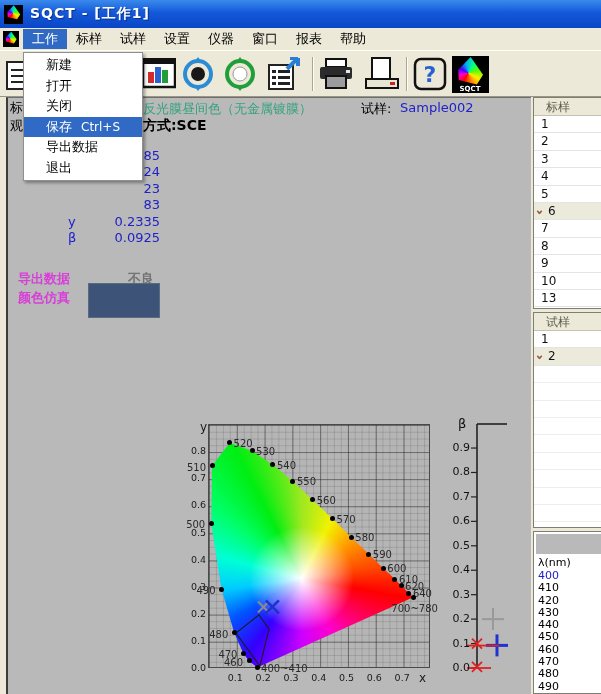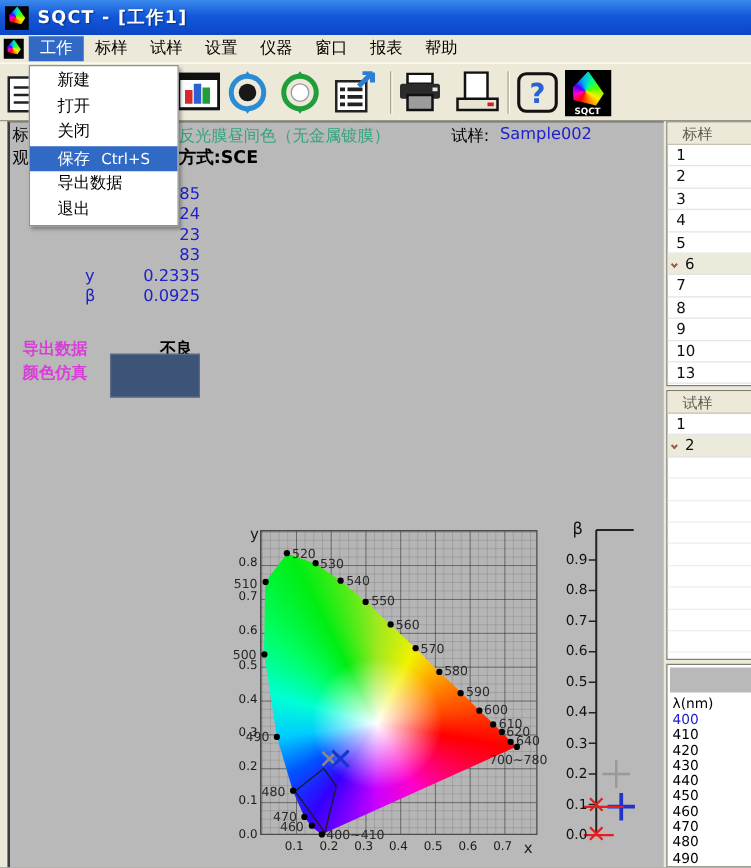--- a/index.html
+++ b/index.html
@@ -240,21 +240,21 @@
         <span class="v-label">y</span>
         <span class="v-val" style="color: rgb(32, 33, 200);">0.2335</span>
       </div>
       <div class="vrow" style="top: 84px;">
         <span class="v-label">β</span>
         <span class="v-val" style="color: rgb(32, 33, 200);">0.0925</span>
       </div>
     </div>
 
   <div class="ws-text" id="judge-label" style="left: 18px; top: 270px; font-weight: bold; color: rgb(216, 63, 216);">导出数据</div>
-  <div class="ws-text" id="judge-result" style="left: 128px; top: 270px; font-weight: bold; color: #000000;">不良</div>
+  <div class="ws-text" id="judge-result" style="left: 128px; top: 270px; font-weight: bold; color: #737373;">不良</div>
   <div class="ws-text" id="sim-label" style="left: 18px; top: 289px; font-weight: bold; color: rgb(216, 63, 216);">颜色仿真</div>
   <div class="swatch" id="sim-swatch" style="background: rgb(61, 83, 119);"></div>
 
   <div class="chart-wrap">
     <div class="axis-letter" style="left:10px;top:5px">y</div>
     <div class="axis-letter" style="left:229px;top:256px">x</div>
     <div id="plot">
       <div id="shoe" style="clip-path: polygon(21.7% 99.4%, 18% 96.7%, 15.5% 93.6%, 11.4% 85.2%, 5.6% 67.2%, 1% 40.2%, 1.4% 16.7%, 9.3% 7.4%, 19.4% 10.6%, 28.8% 16.3%, 37.8% 23.1%, 46.7% 30.7%, 55.6% 38.4%, 64.1% 46%, 72% 52.9%, 78.5% 58.7%, 83.8% 63.2%, 86.5% 65.8%, 90% 68.9%, 92% 70.6%); background-image: radial-gradient(circle at 41.7% 63%, rgb(255, 255, 255) 0%, rgba(255, 255, 255, 0) 26%), conic-gradient(at 41.7% 63%, rgb(159, 232, 32) 0deg, rgb(242, 242, 0) 27deg, rgb(255, 165, 0) 50deg, rgb(255, 69, 0) 82deg, rgb(255, 0, 0) 100deg, rgb(255, 0, 85) 120deg, rgb(255, 0, 204) 150deg, rgb(204, 0, 255) 180deg, rgb(51, 0, 255) 215deg, rgb(0, 85, 255) 240deg, rgb(0, 204, 255) 262deg, rgb(0, 255, 213) 285deg, rgb(0, 255, 102) 310deg, rgb(0, 238, 17) 333deg, rgb(159, 232, 32) 360deg);"></div>
       <svg id="plot-svg" viewBox="0 0 222 244">
           <polygon points="27.0,208.0 50.0,189.8 60.0,203.9 50.9,241.0" fill="none" stroke="#1c1c30" stroke-width="1.2"></polygon>

